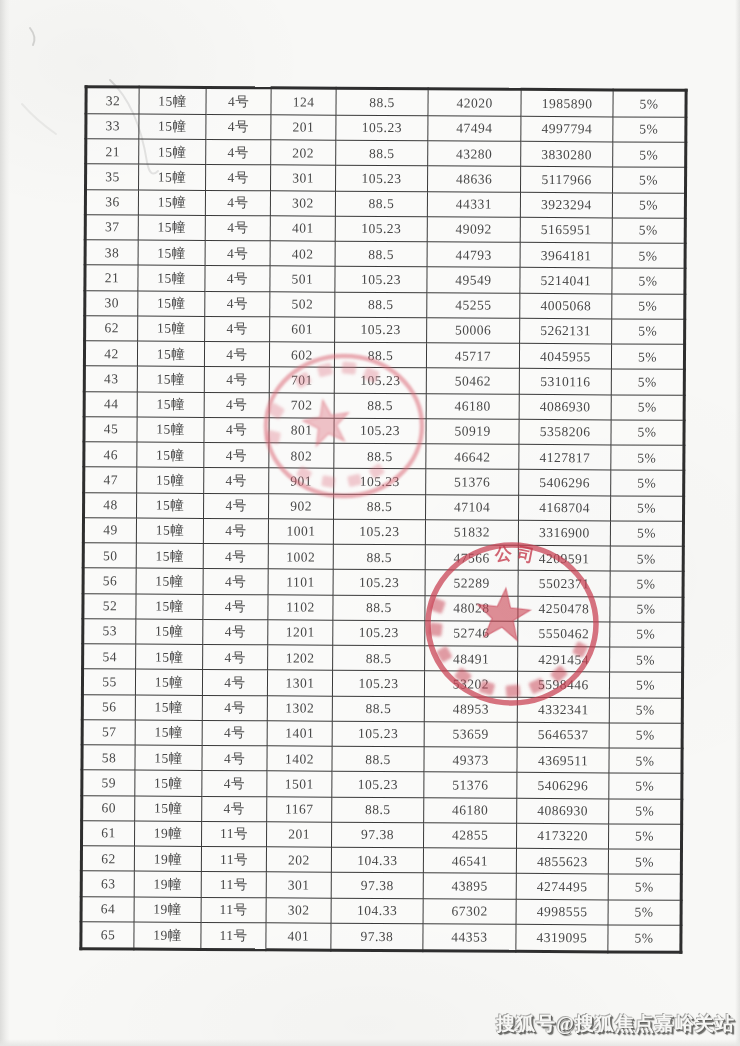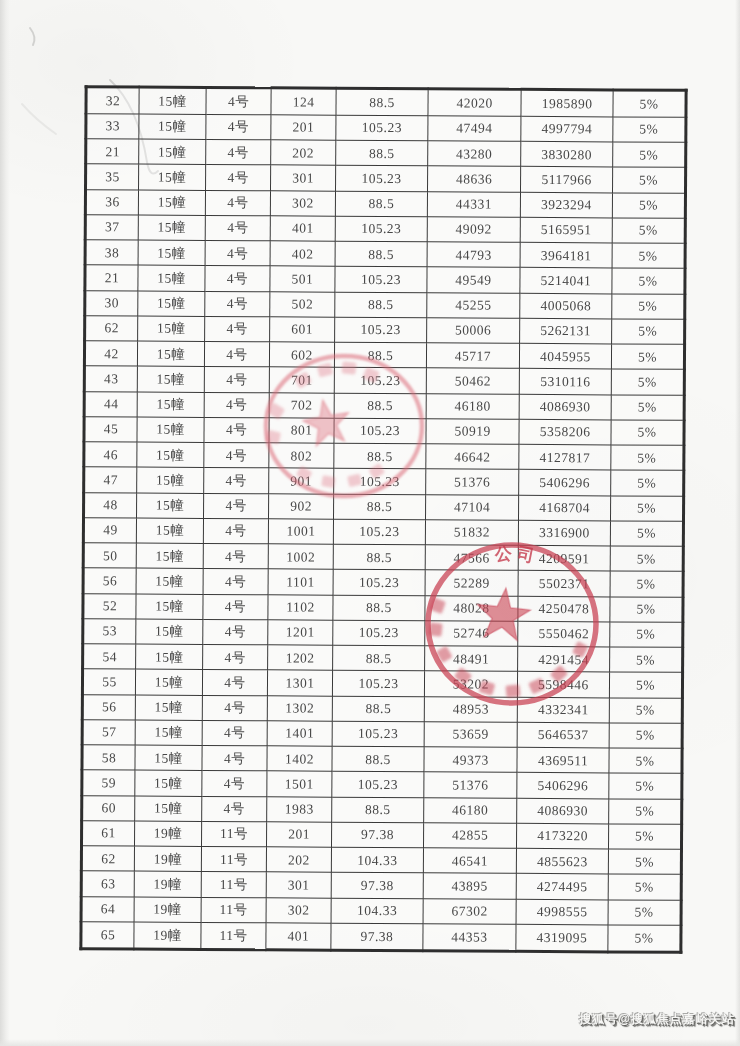--- a/index.html
+++ b/index.html
@@ -32,28 +32,28 @@
     font-size:13.5px;color:#474747;
     text-align:center;vertical-align:middle;
     padding:0;line-height:1;letter-spacing:0.5px;
     overflow:hidden;white-space:nowrap;
   }
   table.price-table{border:3px solid #2e2e2e;}
 
   .stamp{position:absolute;pointer-events:none;}
   .watermark{
     position:absolute;right:5px;top:1011px;
-    font-size:12px;font-weight:bold;letter-spacing:1px;
+    font-size:19px;font-weight:bold;letter-spacing:1px;
     color:#f7f7f5;
     text-shadow:
       -1px -1px 0 #aaaaa8,
       1px 1px 0 #62625f,
       2px 2px 1px #6e6e6b,
       0 0 1px #8d8d8a;
-    font-family:Liberation Sans, sans-serif;
+    font-family:Liberation Serif, serif;
   }
   .scribbles{position:absolute;left:0;top:0;}
 </style>
 </head>
 <body>
 
 <div class="page">
 
   <div class="edge-left"></div>
   <div class="edge-right"></div>
@@ -356,21 +356,21 @@
           <td>1501</td>
           <td>105.23</td>
           <td>51376</td>
           <td>5406296</td>
           <td>5%</td>
         </tr>
         <tr>
           <td>60</td>
           <td>15幢</td>
           <td>4号</td>
-          <td>1983</td>
+          <td>1167</td>
           <td>88.5</td>
           <td>46180</td>
           <td>4086930</td>
           <td>5%</td>
         </tr>
         <tr>
           <td>61</td>
           <td>19幢</td>
           <td>11号</td>
           <td>201</td>

